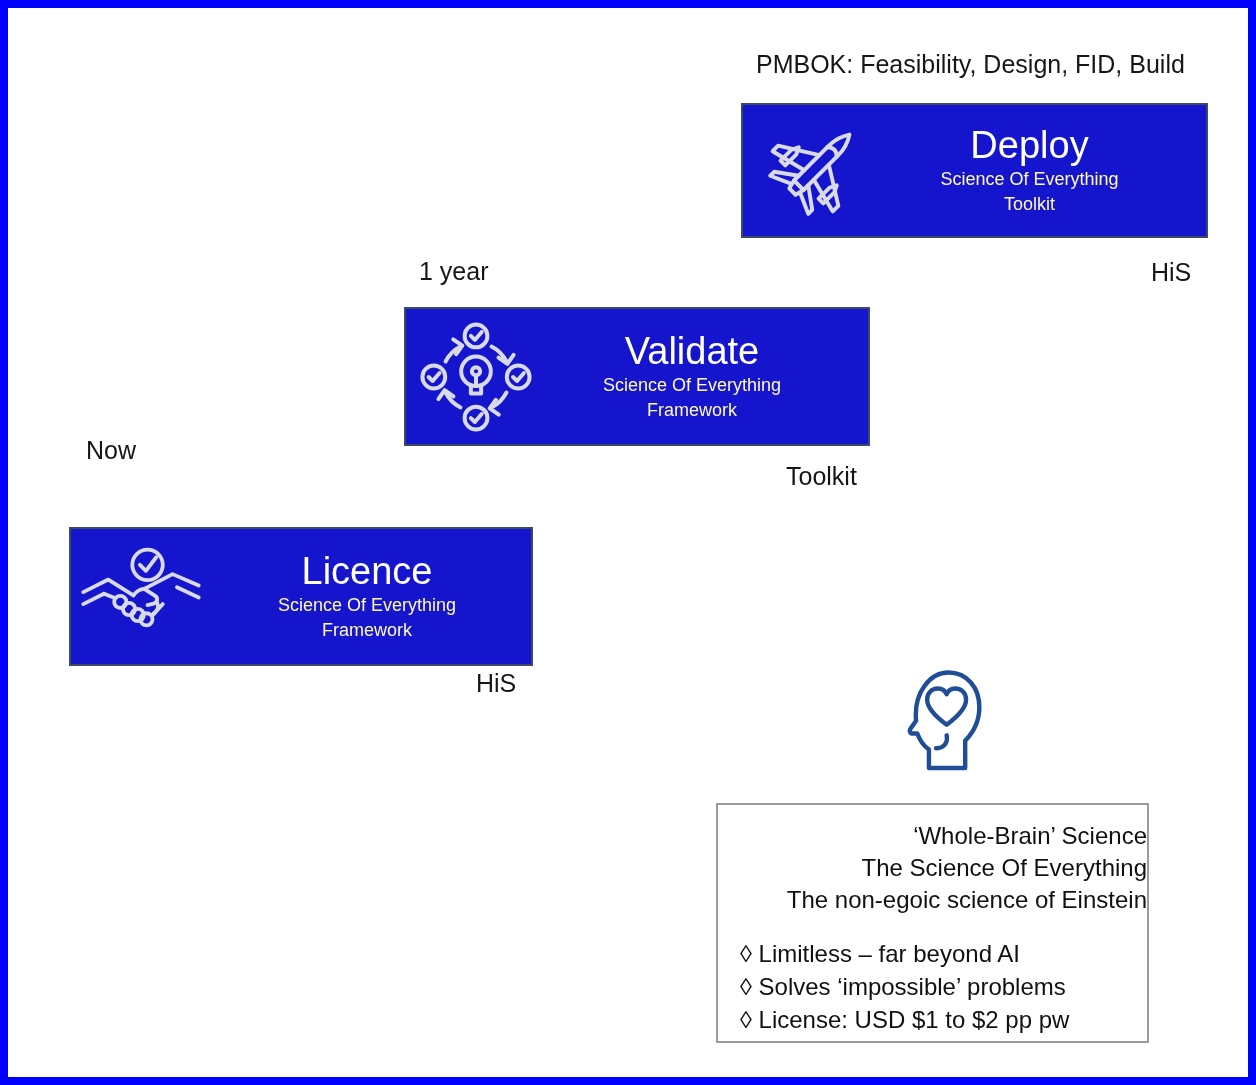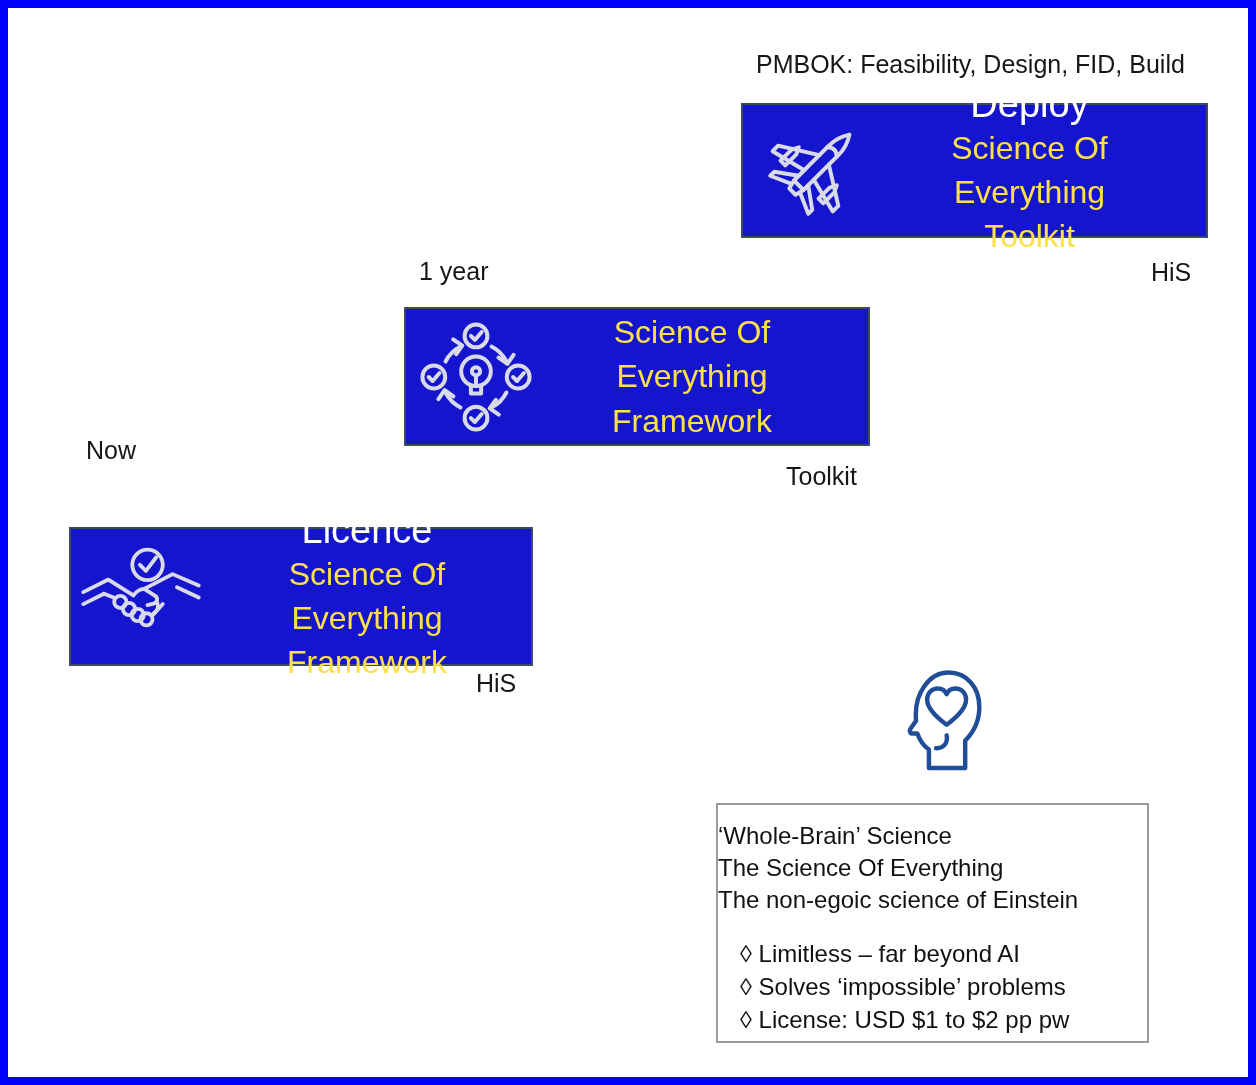--- a/index.html
+++ b/index.html
@@ -11,28 +11,28 @@
   .lbl { position:absolute; font-size:25px; color:#161616; white-space:nowrap; }
 
   .step-box {
     position:absolute; box-sizing:border-box;
     background:#1515cd; border:2px solid #3d4a63;
     display:flex; align-items:center;
   }
   .step-icon { width:140px; display:flex; align-items:center; justify-content:center; flex:0 0 140px; }
   .step-text { flex:1 1 auto; text-align:center; color:#ffffff; padding-right:30px; }
   .step-title { font-size:38px; line-height:1.12; color:#ffffff; }
-  .step-sub { font-size:32px; line-height:1.38; color:#fde047; }
+  .step-sub { font-size:18px; line-height:1.38; color:#fef9c3; }
 
   .info-box {
     position:absolute; left:708px; top:795px; width:433px; height:240px;
     box-sizing:border-box; border:2px solid #9b9b9b; background:#ffffff;
     font-size:24px; color:#111111; padding-top:15px;
   }
-  .info-title-line { text-align:left; line-height:32px; }
+  .info-title-line { text-align:right; line-height:32px; }
   .info-bullets { margin-top:21px; padding-left:22px; }
   .info-bullet-line { line-height:33px; text-align:left; }
 
   .head-icon-wrap { position:absolute; left:882px; top:648px; width:92px; height:118px; }
 
   svg { display:block; }
 </style>
 </head>
 <body>
 
@@ -87,20 +87,21 @@
           <path d="M63.6,23.3 A30,30 0 0 1 76.7,36.4"></path>
           <path d="M83,30.5 L77.5,38.5 L69.8,33"></path>
           <path d="M76.7,63.6 A30,30 0 0 1 63.6,76.7"></path>
           <path d="M70,83 L62,77.5 L67.5,70"></path>
           <path d="M36.4,76.7 A30,30 0 0 1 23.3,63.6"></path>
           <path d="M17,69.5 L22.5,61.5 L30.2,67"></path>
         </g>
       </svg>
     </div>
     <div class="step-text">
+      <div class="step-title">Validate</div>
       <div class="step-sub">Science Of Everything</div>
       <div class="step-sub">Framework</div>
     </div>
   </div>
 
   <div class="lbl" style="left:78px; top:428px;">Now</div>
   <div class="lbl" style="left:778px; top:454px;">Toolkit</div>
 
   <div class="step-box" style="left:61px; top:519px; width:464px; height:139px;gap:22px;">
     <div class="step-icon">

